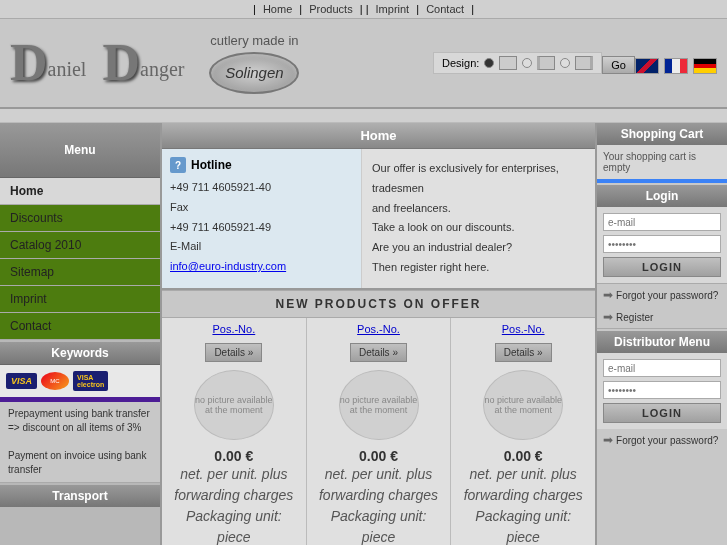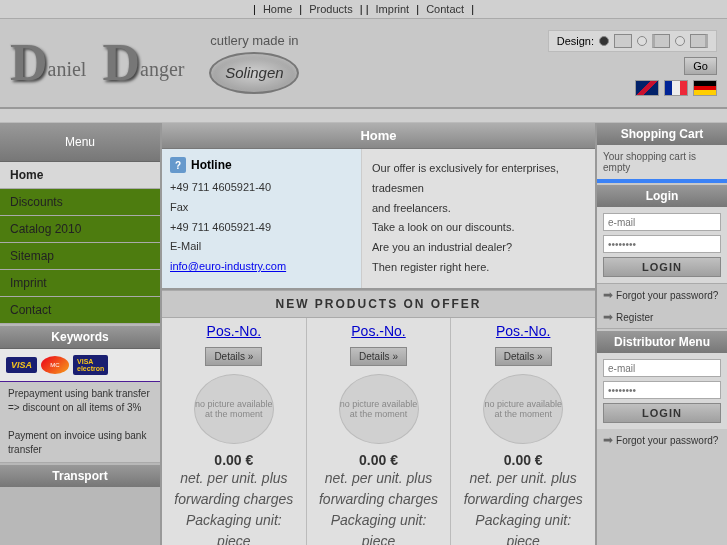--- a/index.html
+++ b/index.html
@@ -5,62 +5,62 @@
     * { margin: 0; padding: 0; box-sizing: border-box; }
     body { font-family: Arial, sans-serif; font-size: 11px; background: #b0b0b0; width: 727px; }
 
     
     #top-nav { background: #d0d0d0; text-align: center; padding: 3px; font-size: 11px; border-bottom: 1px solid #aaa; }
     #top-nav a { color: #333; text-decoration: none; margin: 0 4px; }
 
     
     #header { background: #c8c8c8; display: flex; align-items: center; padding: 8px 10px; border-bottom: 2px solid #999; min-height: 90px; }
     #logo-area { flex: 1; display: flex; align-items: center; gap: 10px; }
-    #header-right { display: flex; flex-direction: column; gap: 5px; align-items: flex-end; }
+    #header-right { display: flex; flex-direction: row; align-items: flex-end; }
     #design-bar { background: #d8d8d8; border: 1px solid #bbb; padding: 3px 8px; display: flex; align-items: center; gap: 5px; font-size: 11px; }
     #search-bar { display: flex; gap: 3px; align-items: center; }
     #search-input { width: 130px; height: 20px; border: 1px solid #aaa; padding: 2px 5px; font-size: 11px; color: #999; }
     #search-btn { background: #c0c0c0; border: 1px solid #999; padding: 2px 6px; cursor: pointer; font-size: 11px; display: flex; align-items: center; gap: 2px; }
     #flags { display: flex; gap: 5px; }
     .flag { width: 24px; height: 16px; border: 1px solid #999; cursor: pointer; }
     .flag-uk { background: linear-gradient(135deg, #012169 0%, #012169 40%, #C8102E 40%, #C8102E 60%, #012169 60%); }
     .flag-fr { background: linear-gradient(to right, #002395 33%, #EDEDED 33%, #EDEDED 67%, #ED2939 67%); }
     .flag-de { background: linear-gradient(to bottom, #000 33%, #DD0000 33%, #DD0000 67%, #FFCE00 67%); }
 
     
     #main-layout { display: flex; width: 100%; }
 
     
     #sidebar { width: 160px; min-width: 160px; background: #b8b8b8; }
-    #sidebar-menu-header { background: linear-gradient(to bottom, #999, #777); color: #fff; text-align: center; padding: 12px; font-size: 12px; font-weight: normal; border-bottom: 1px solid #666; }
+    #sidebar-menu-header { background: linear-gradient(to bottom, #999, #777); color: #fff; text-align: center; padding: 20px; font-size: 12px; font-weight: bold; border-bottom: 1px solid #666; }
     .sidebar-item { display: block; padding: 6px 10px; color: #222; text-decoration: none; border-bottom: 1px solid #aaa; font-size: 12px; background: #4d7c0f; }
     .sidebar-item.active { background: #d8d8d8; font-weight: bold; }
     #sidebar-payment { background: linear-gradient(to bottom, #999, #777); color: #fff; text-align: center; padding: 4px; font-size: 12px; font-weight: bold; margin-top: 2px; border-bottom: 1px solid #666; }
-    #payment-cards { background: #e8e8e8; padding: 6px; display: flex; gap: 4px; align-items: center; border-bottom: 1px solid #4c1d95; }
+    #payment-cards { background: #e8e8e8; padding: 6px; display: flex; gap: 4px; align-items: center; border-bottom: 5px solid #4c1d95; }
     .card-visa { background: #1a1f71; color: #f7c51b; font-weight: bold; font-size: 9px; padding: 3px 5px; border-radius: 2px; font-style: italic; }
     .card-mc { background: linear-gradient(135deg, #eb001b, #f79e1b); border-radius: 50%; width: 28px; height: 18px; font-size: 7px; display: flex; align-items: center; justify-content: center; color: #fff; }
     .card-visa-electron { background: #1a1f71; color: #f7c51b; font-weight: bold; font-size: 7px; padding: 3px 4px; border-radius: 2px; }
     #payment-text { background: #c8c8c8; padding: 5px 8px; font-size: 10px; color: #333; border-bottom: 1px solid #aaa; line-height: 1.4; }
     #sidebar-transport { background: linear-gradient(to bottom, #999, #777); color: #fff; text-align: center; padding: 4px; font-size: 12px; font-weight: bold; margin-top: 2px; }
 
     
     #center-content { flex: 1; background: #e0e0e0; border-left: 2px solid #999; border-right: 2px solid #999; }
     #center-header { background: linear-gradient(to bottom, #b0b0b0, #888); color: #fff; text-align: center; padding: 5px; font-size: 13px; font-weight: bold; border-bottom: 1px solid #777; }
     #home-content { display: flex; border-bottom: 2px solid #999; }
     #hotline-box { background: #dce8f0; border-right: 1px solid #ccc; padding: 8px; width: 200px; min-width: 200px; }
     #hotline-title { display: flex; align-items: center; gap: 5px; font-weight: bold; font-size: 12px; margin-bottom: 5px; }
     .info-icon { background: #6699cc; color: #fff; width: 16px; height: 16px; display: inline-flex; align-items: center; justify-content: center; font-weight: bold; font-size: 10px; border-radius: 2px; }
     #hotline-details { font-size: 11px; color: #333; line-height: 1.8; }
     #offer-box { padding: 10px; font-size: 11px; color: #333; line-height: 1.8; flex: 1; }
 
     #new-products-header { background: #c8c8c8; text-align: center; padding: 6px; font-size: 12px; font-weight: bold; letter-spacing: 2px; color: #333; border-top: 1px solid #aaa; border-bottom: 1px solid #aaa; }
     #products-grid { display: flex; border-bottom: 1px solid #aaa; }
     .product-col { flex: 1; border-right: 1px solid #bbb; padding: 5px; display: flex; flex-direction: column; align-items: center; }
     .product-col:last-child { border-right: none; }
-    .product-pos { color: #0000cc; text-decoration: underline; font-size: 14px; margin-bottom: 8px; cursor: pointer; }
+    .product-pos { color: #0000cc; text-decoration: underline; font-size: 11px; margin-bottom: 8px; cursor: pointer; }
     .product-details-btn { background: linear-gradient(to bottom, #c0c0c0, #a0a0a0); border: 1px solid #888; padding: 3px 8px; font-size: 10px; cursor: pointer; display: flex; align-items: center; gap: 2px; margin-bottom: 8px; color: #333; }
     .product-image-placeholder { width: 80px; height: 70px; border: 1px solid #bbb; background: #d0d0d0; display: flex; flex-direction: column; align-items: center; justify-content: center; font-size: 9px; color: #888; text-align: center; margin-bottom: 8px; border-radius: 50%; }
     .product-price { font-size: 14px; font-weight: bold; color: #333; }
     .product-price-sub { font-size: 14px; color: #555; text-align: center; line-height: 1.5; font-style: italic; }
 
     
     #right-sidebar { width: 130px; min-width: 130px; background: #c8c8c8; }
     #cart-header { background: linear-gradient(to bottom, #999, #777); color: #fff; text-align: center; padding: 4px; font-size: 12px; font-weight: bold; }
     #cart-body { padding: 6px; font-size: 10px; color: #555; background: #d8d8d8; border-bottom: 4px solid #3b82f6; min-height: 35px; }
     #login-header { background: linear-gradient(to bottom, #999, #777); color: #fff; text-align: center; padding: 4px; font-size: 12px; font-weight: bold; margin-top: 2px; }

